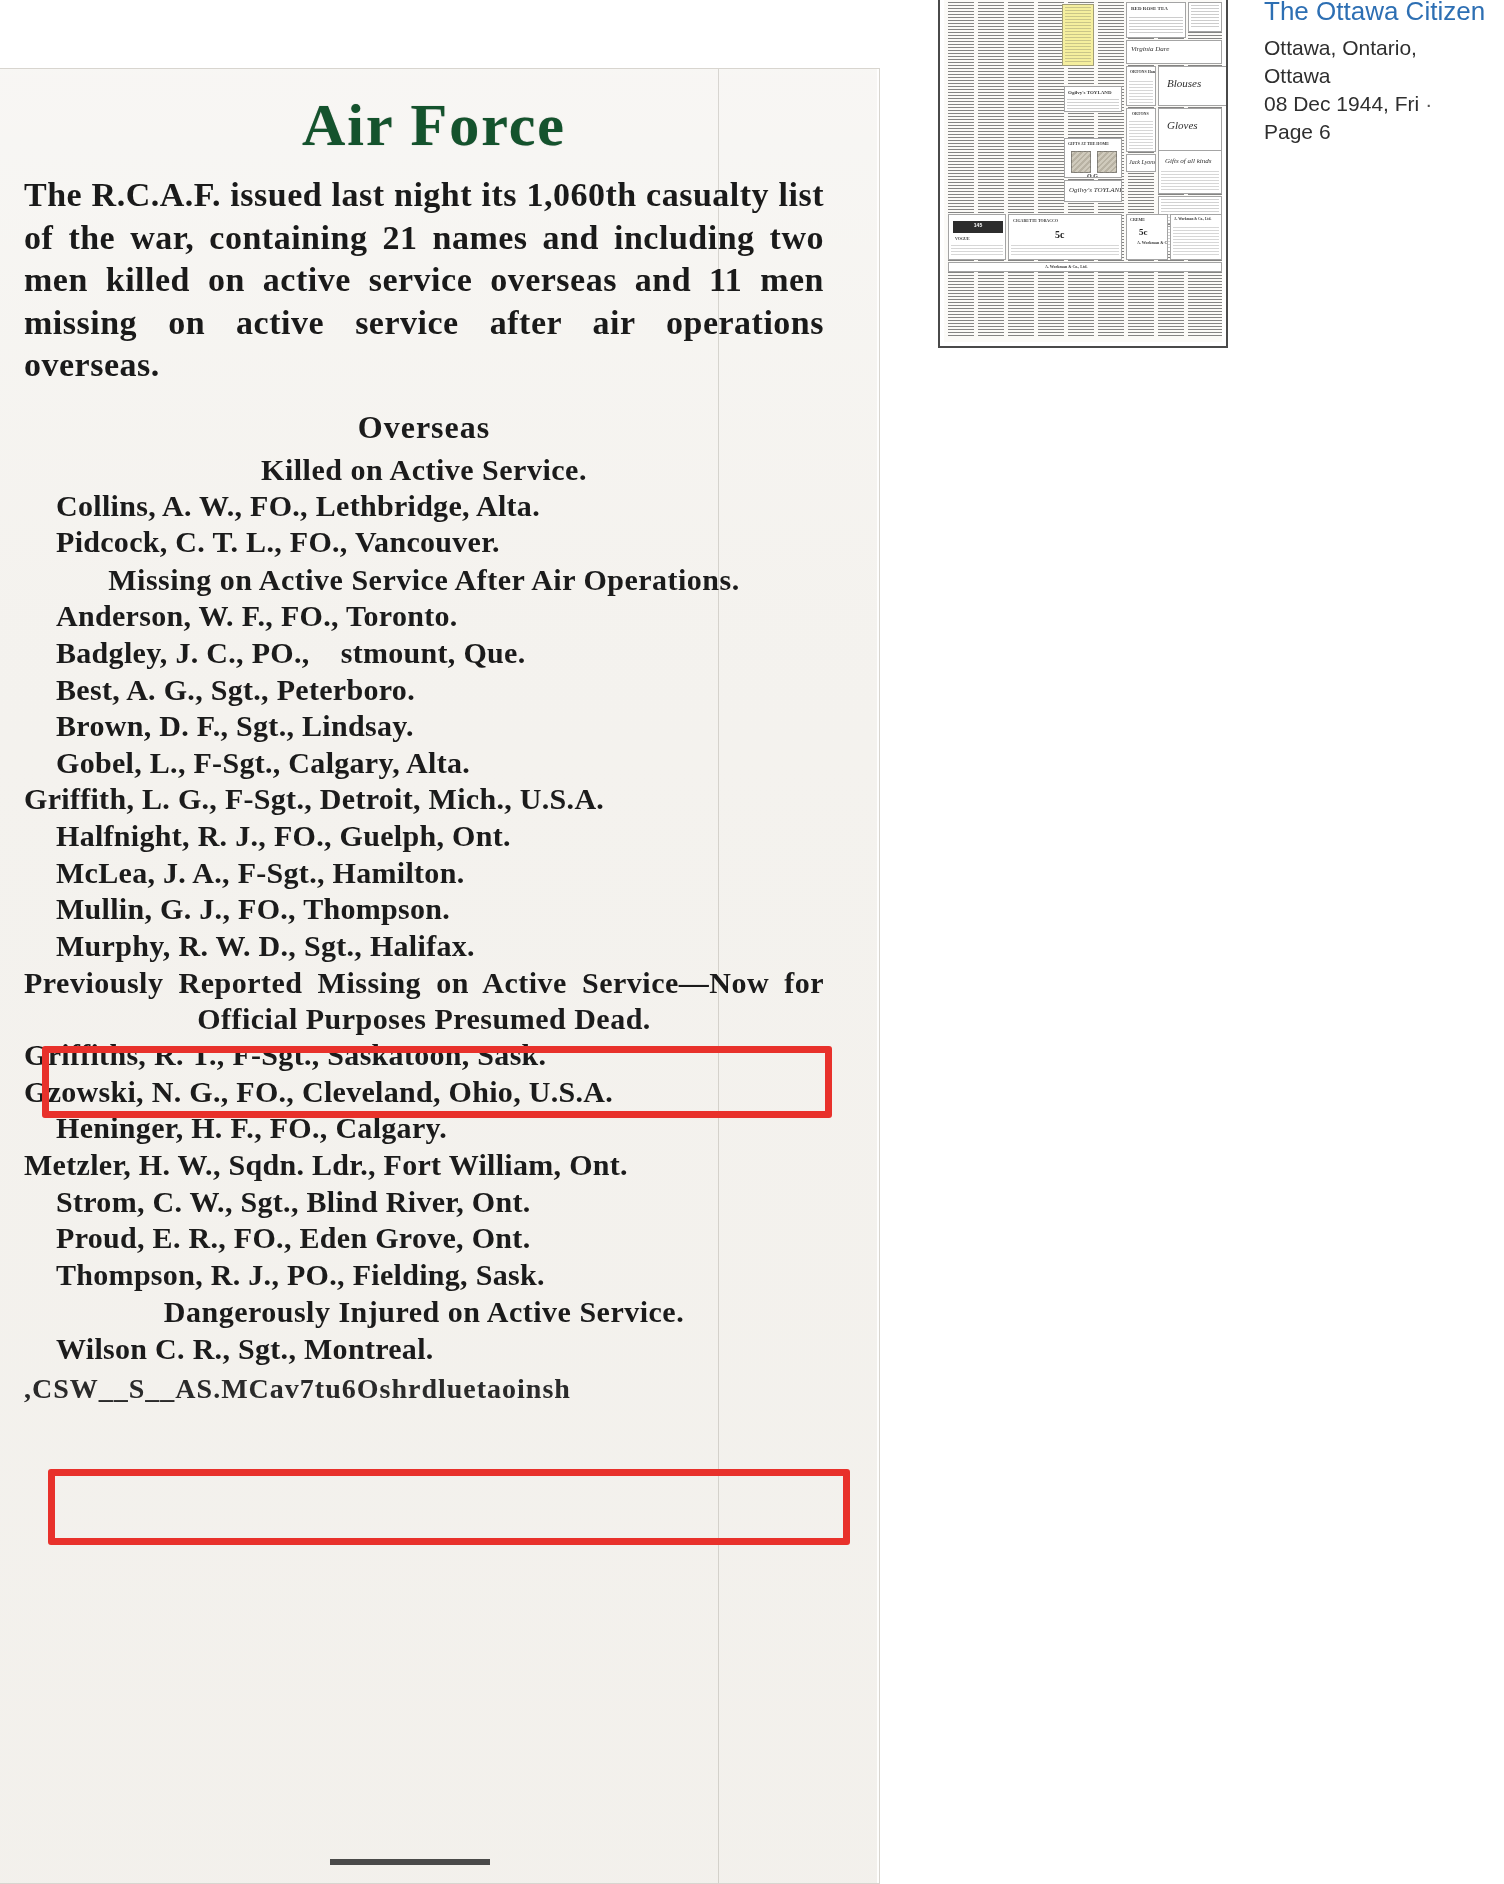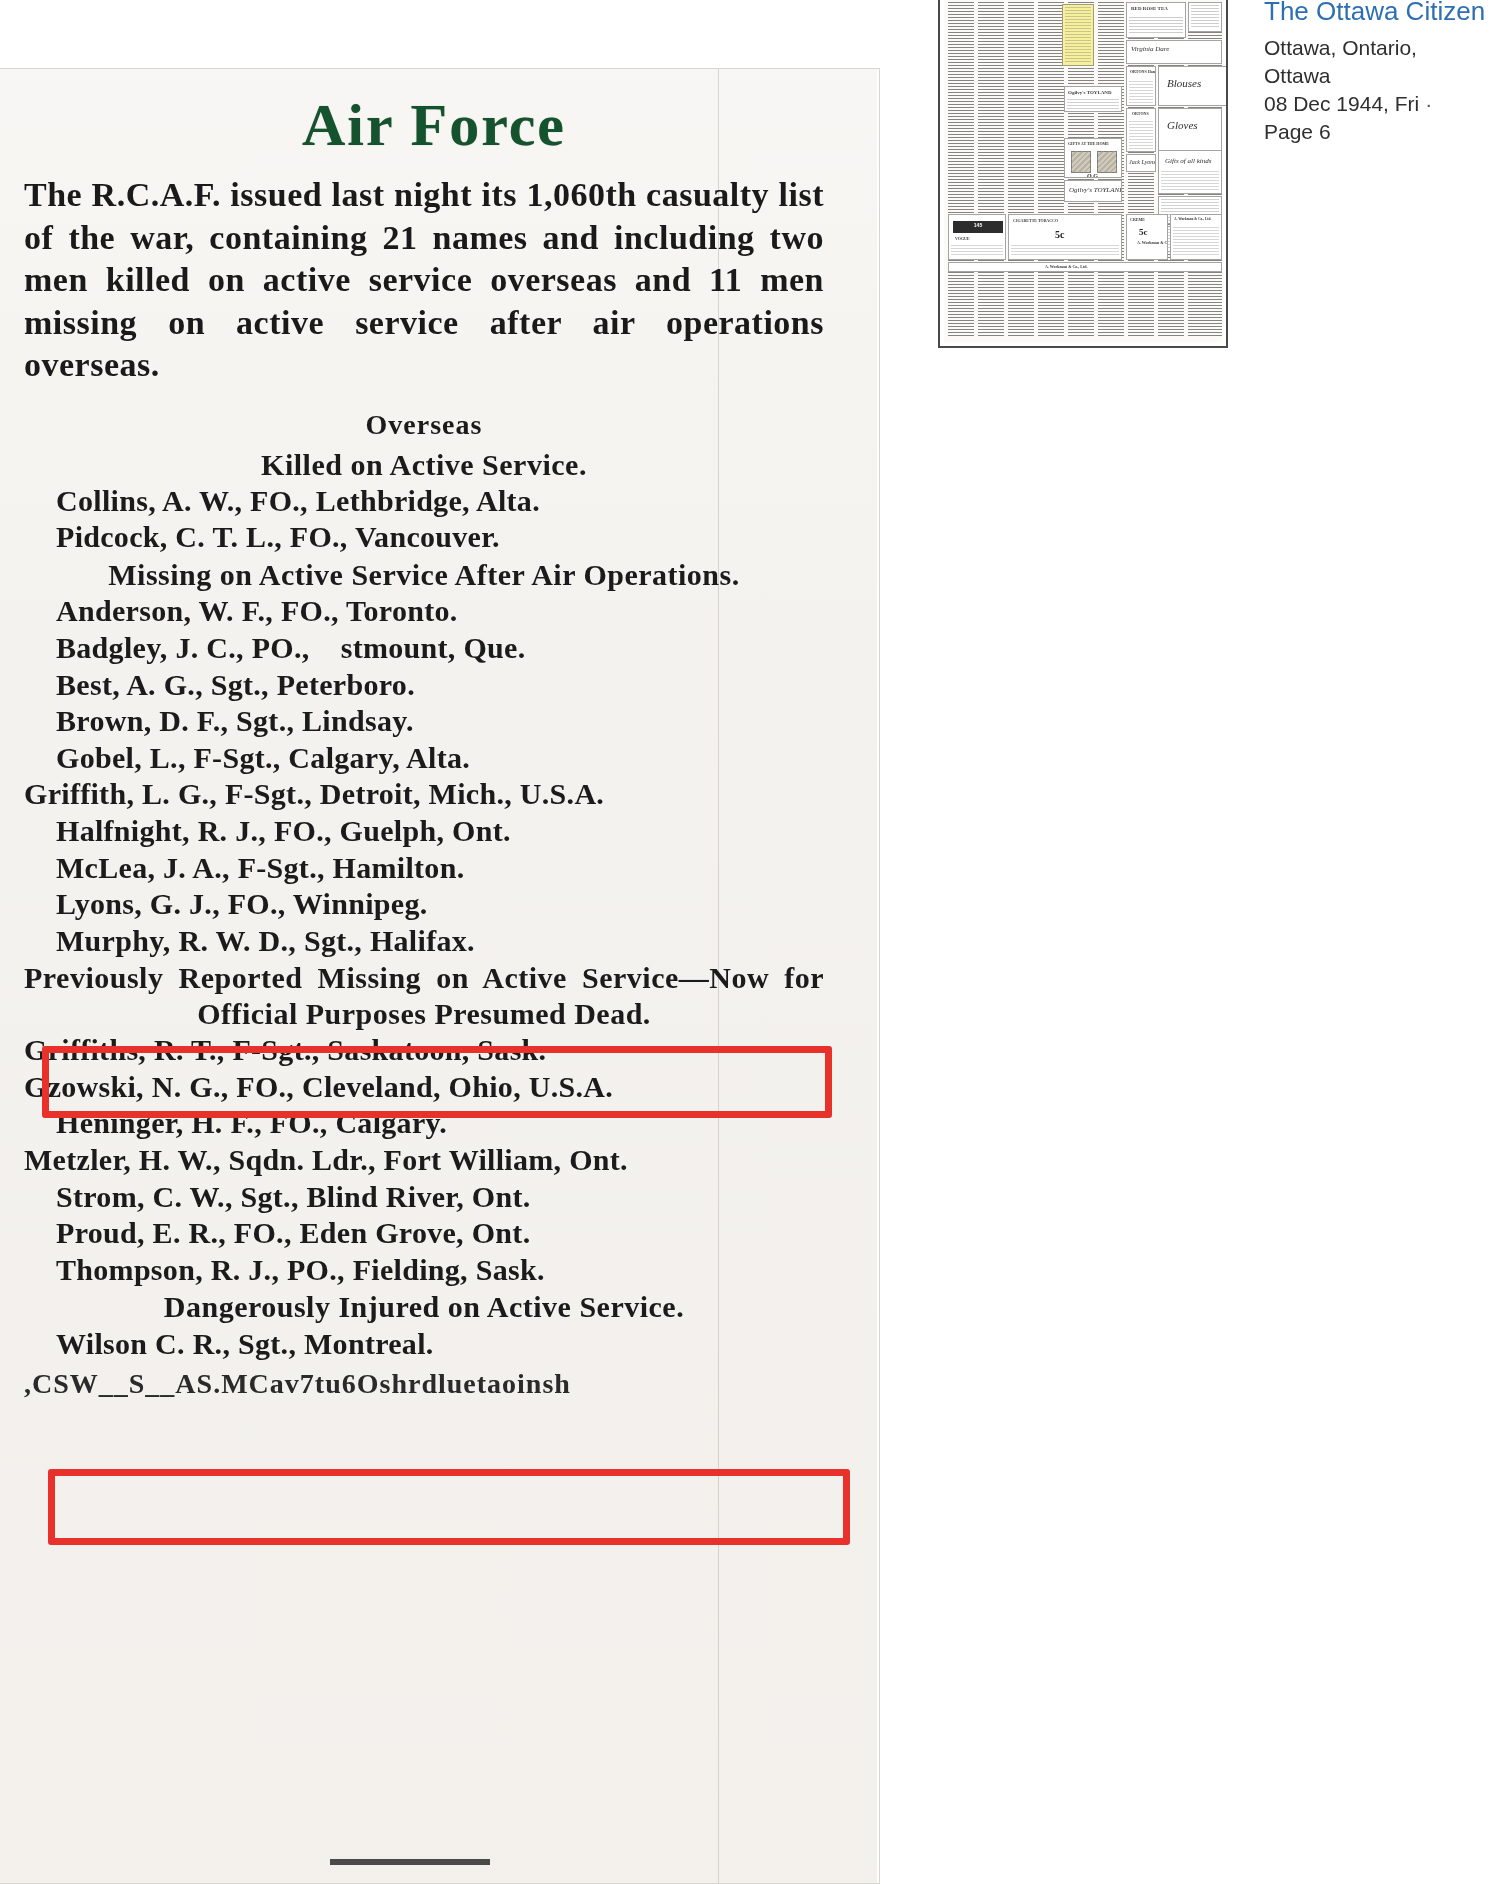--- a/index.html
+++ b/index.html
@@ -87,21 +87,21 @@
     text-align: justify;
     text-align-last: left;
     font-weight: bold;
     letter-spacing: 0.5px;
     margin: 0 0 22px 0;
     width: 800px;
     color: #1a1a1a;
   }
 
   .subhead {
-    font-size: 28px;
+    font-size: 32px;
     font-weight: bold;
     text-align: center;
     letter-spacing: 1px;
     margin: 0 0 6px 0;
     width: 800px;
   }
 
   .section-label {
     font-size: 30px;
     font-weight: bold;
@@ -287,21 +287,21 @@
 
       <div class="section-label wide">Missing on Active Service After Air Operations.</div>
       <div class="entry">Anderson, W. F., FO., Toronto.</div>
       <div class="entry justify">Badgley, J. C., PO., &nbsp;&nbsp; stmount, Que.</div>
       <div class="entry">Best, A. G., Sgt., Peterboro.</div>
       <div class="entry">Brown, D. F., Sgt., Lindsay.</div>
       <div class="entry">Gobel, L., F-Sgt., Calgary, Alta.</div>
       <div class="entry wrap justify">Griffith, L. G., F-Sgt., Detroit, Mich., U.S.A.</div>
       <div class="entry justify">Halfnight, R. J., FO., Guelph, Ont.</div>
       <div class="entry">McLea, J. A., F-Sgt., Hamilton.</div>
-      <div class="entry">Lyons, G. J., FO., Winnipeg.</div>
+      <div class="entry">Mullin, G. J., FO., Thompson.</div>
       <div class="entry">Murphy, R. W. D., Sgt., Halifax.</div>
 
       <div class="section-label wide">Previously Reported Missing on Active Service—Now for Official Purposes Presumed Dead.</div>
       <div class="entry wrap justify">Griffiths, R. T., F-Sgt., Saskatoon, Sask.</div>
       <div class="entry wrap justify">Gzowski, N. G., FO., Cleveland, Ohio, U.S.A.</div>
       <div class="entry">Heninger, H. F., FO., Calgary.</div>
       <div class="entry wrap justify">Metzler, H. W., Sqdn. Ldr., Fort William, Ont.</div>
       <div class="entry">Strom, C. W., Sgt., Blind River, Ont.</div>
       <div class="entry">Proud, E. R., FO., Eden Grove, Ont.</div>
       <div class="entry">Thompson, R. J., PO., Fielding, Sask.</div>

